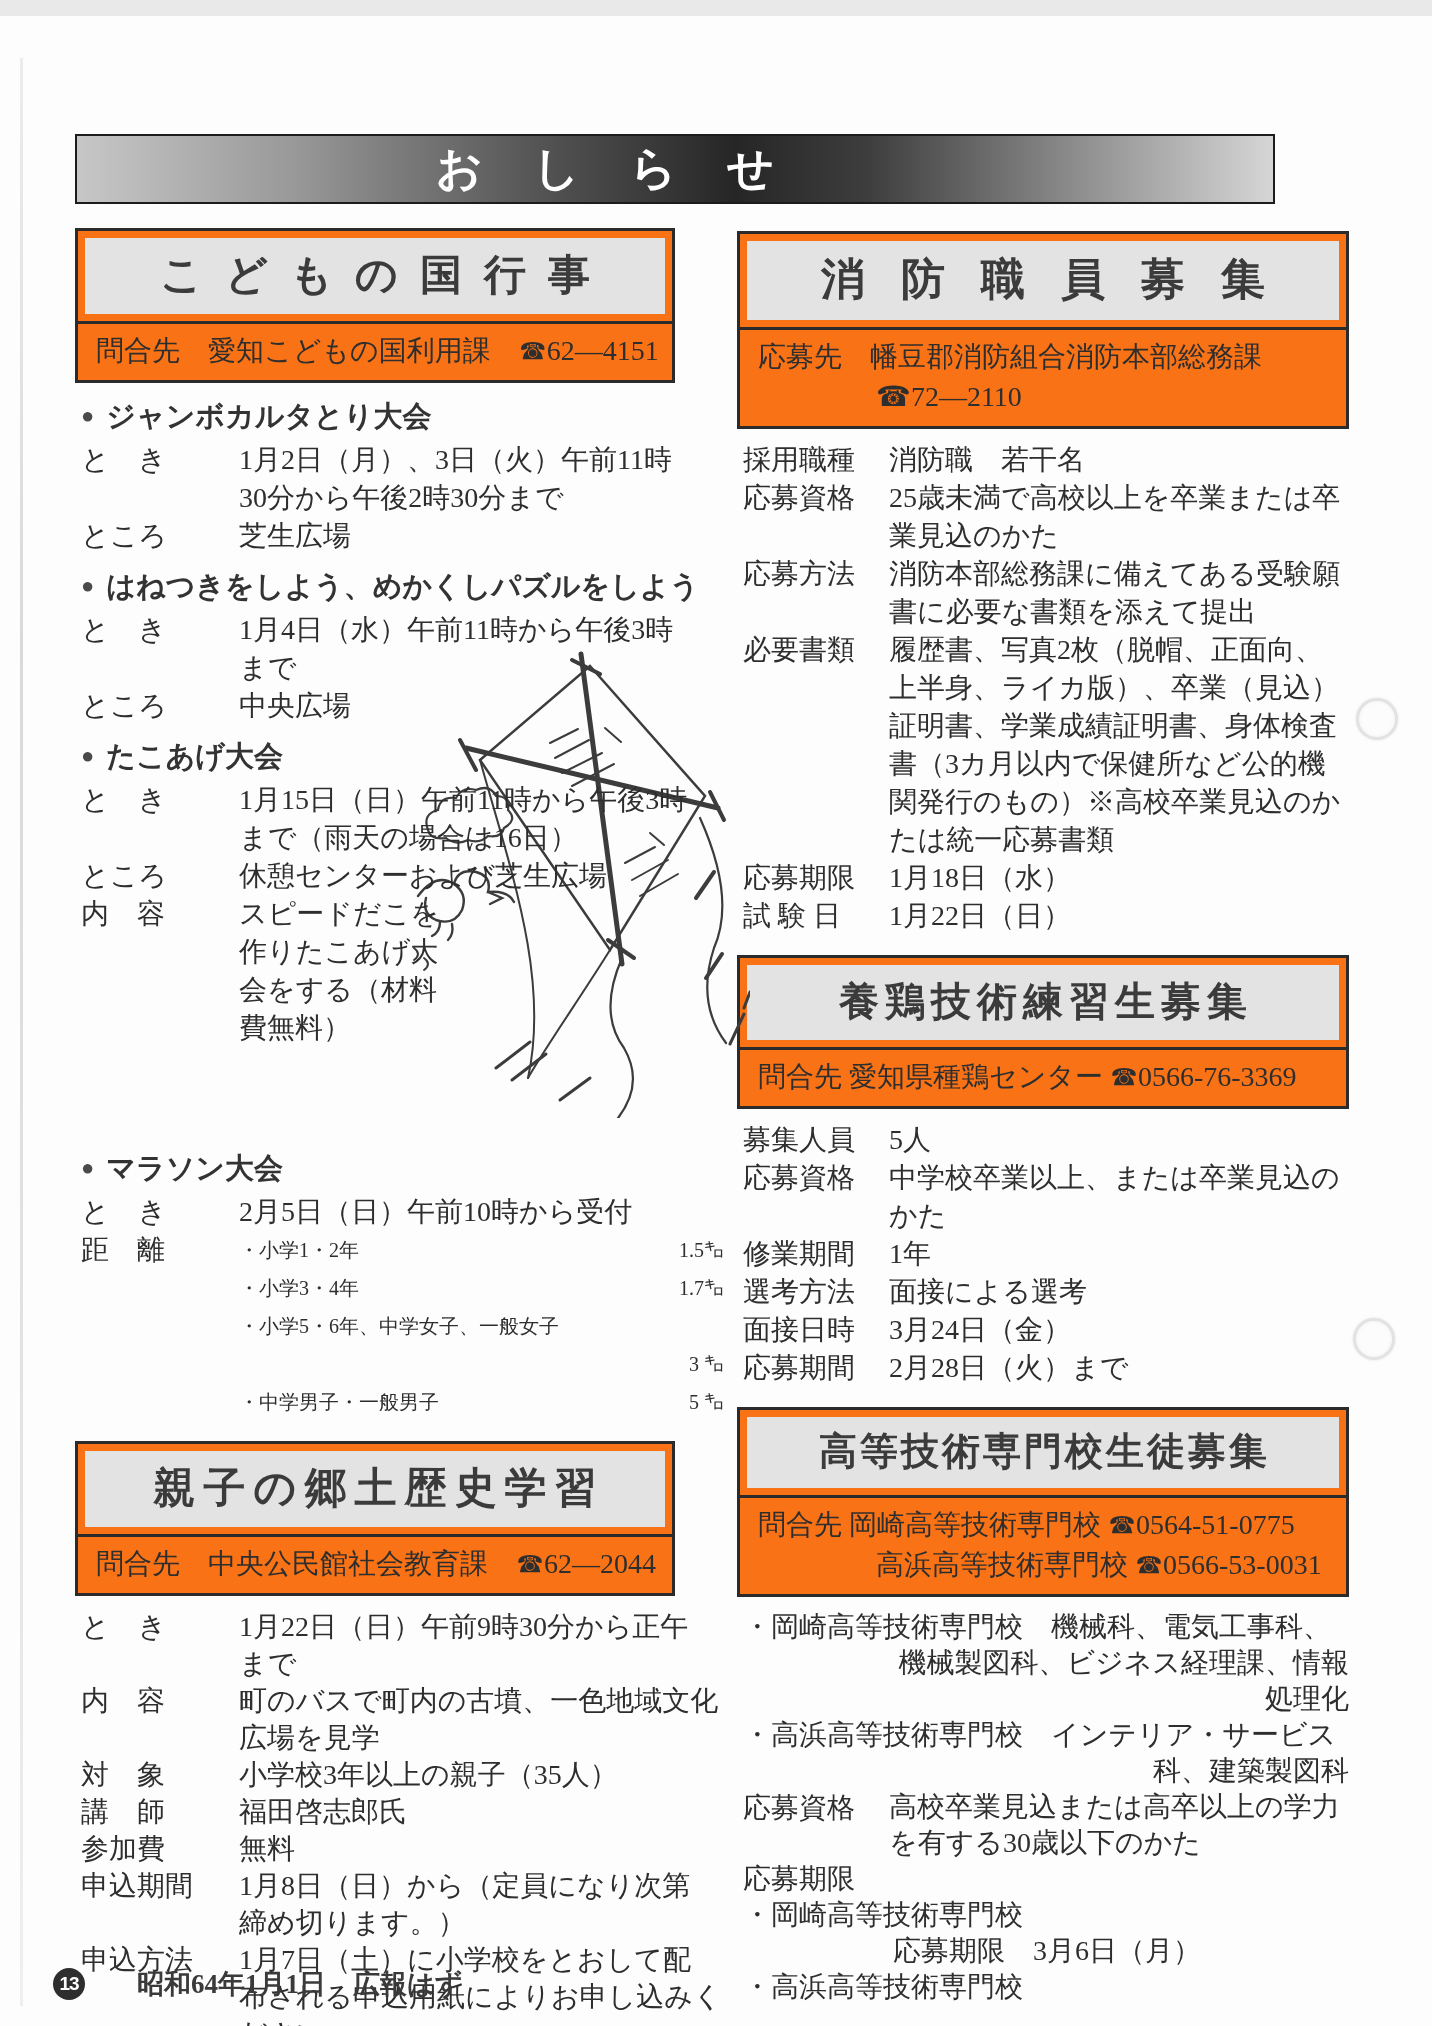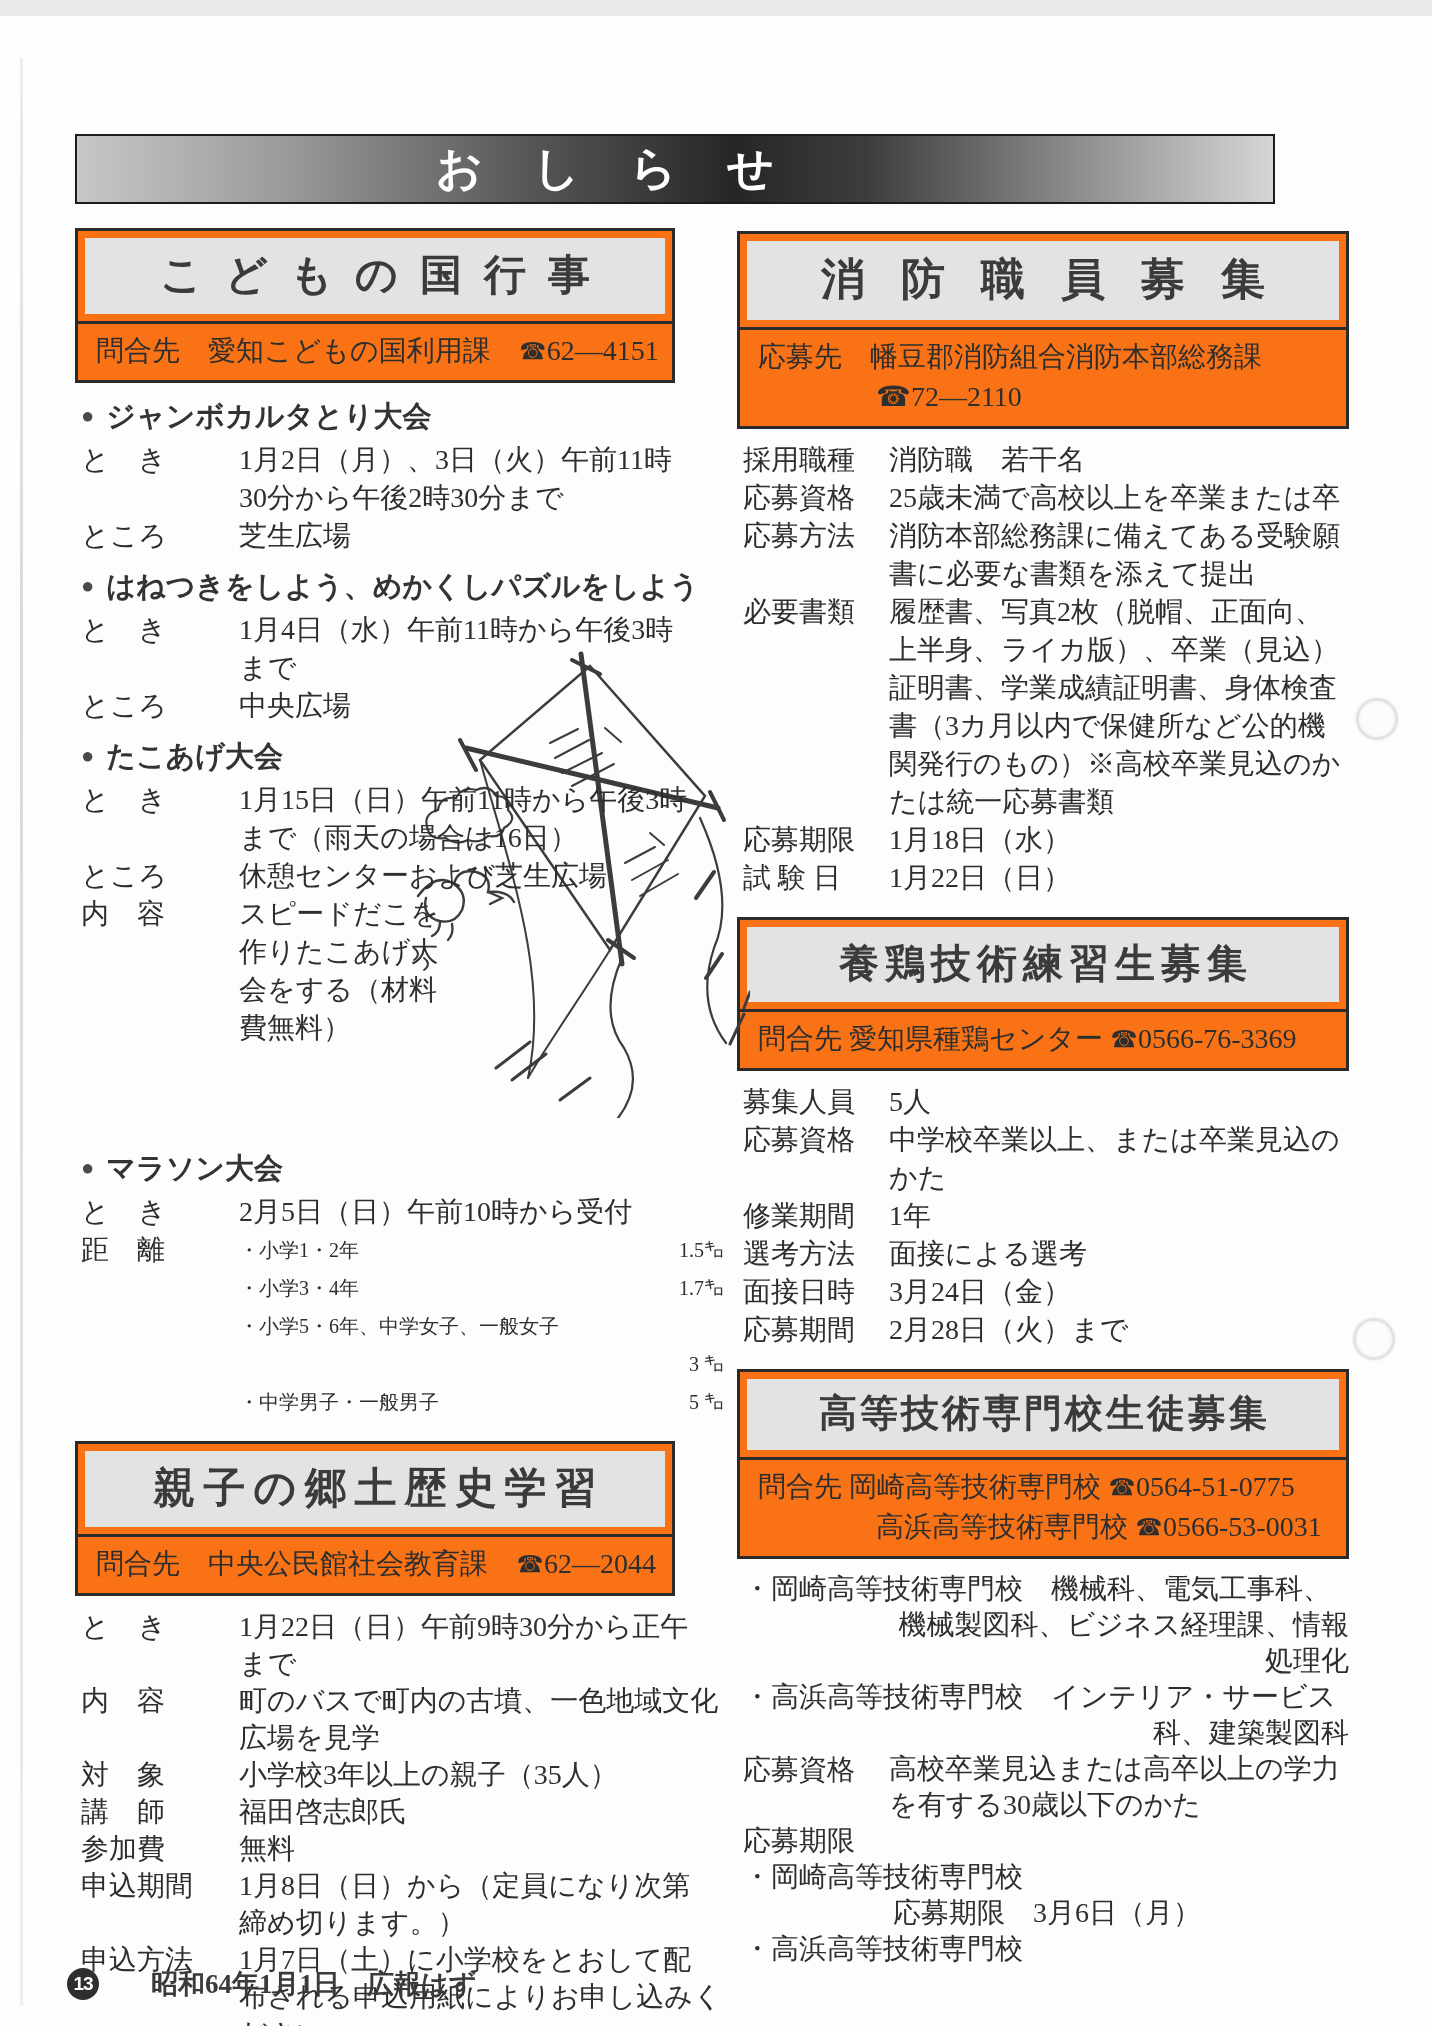--- a/index.html
+++ b/index.html
@@ -67,21 +67,21 @@
   .ind2{margin-left:128px;text-align:right;}
   .ind3{margin-left:150px;}
   .mt-kite{margin-top:100px;}
   .dist-line{display:flex;font-size:20px;line-height:38px;gap:45px;}
   .dist-text{flex:1;white-space:pre;}
   .dist-value{flex:0 0 120px;text-align:right;padding-right:12px;white-space:pre;}
   
   .kite-wrap{position:absolute;left:325px;top:420px;width:350px;height:470px;z-index:1;}
   .kite-wrap svg{width:100%;height:100%;}
   
-  .footer{position:absolute;left:67px;top:1950px;display:flex;align-items:center;z-index:3;}
+  .footer{position:absolute;left:53px;top:1950px;display:flex;align-items:center;z-index:3;}
   .page-badge{
     width:32px;height:32px;border-radius:50%;background:#2e2e2e;color:#fff;
     font-family:"Liberation Sans","DejaVu Sans",sans-serif;font-weight:bold;font-size:19px;
     display:flex;align-items:center;justify-content:center;letter-spacing:-1px;
   }
   .footer-text{
     margin-left:52px;font-family:Liberation Serif, serif;
     font-weight:bold;font-size:27px;color:#3a3a3a;white-space:pre;
   }
   
@@ -329,20 +329,21 @@
           <div class="item field-row">
             <div class="flabel">採用職種</div>
             <div class="flines">
               <div class="fline">消防職　若干名</div>
             </div>
           </div>
           <div class="item field-row">
             <div class="flabel">応募資格</div>
             <div class="flines">
               <div class="fline">25歳未満で高校以上を卒業または卒</div>
+              <div class="fline">業見込のかた</div>
             </div>
           </div>
           <div class="item field-row">
             <div class="flabel">応募方法</div>
             <div class="flines">
               <div class="fline">消防本部総務課に備えてある受験願</div>
               <div class="fline">書に必要な書類を添えて提出</div>
             </div>
           </div>
           <div class="item field-row">

